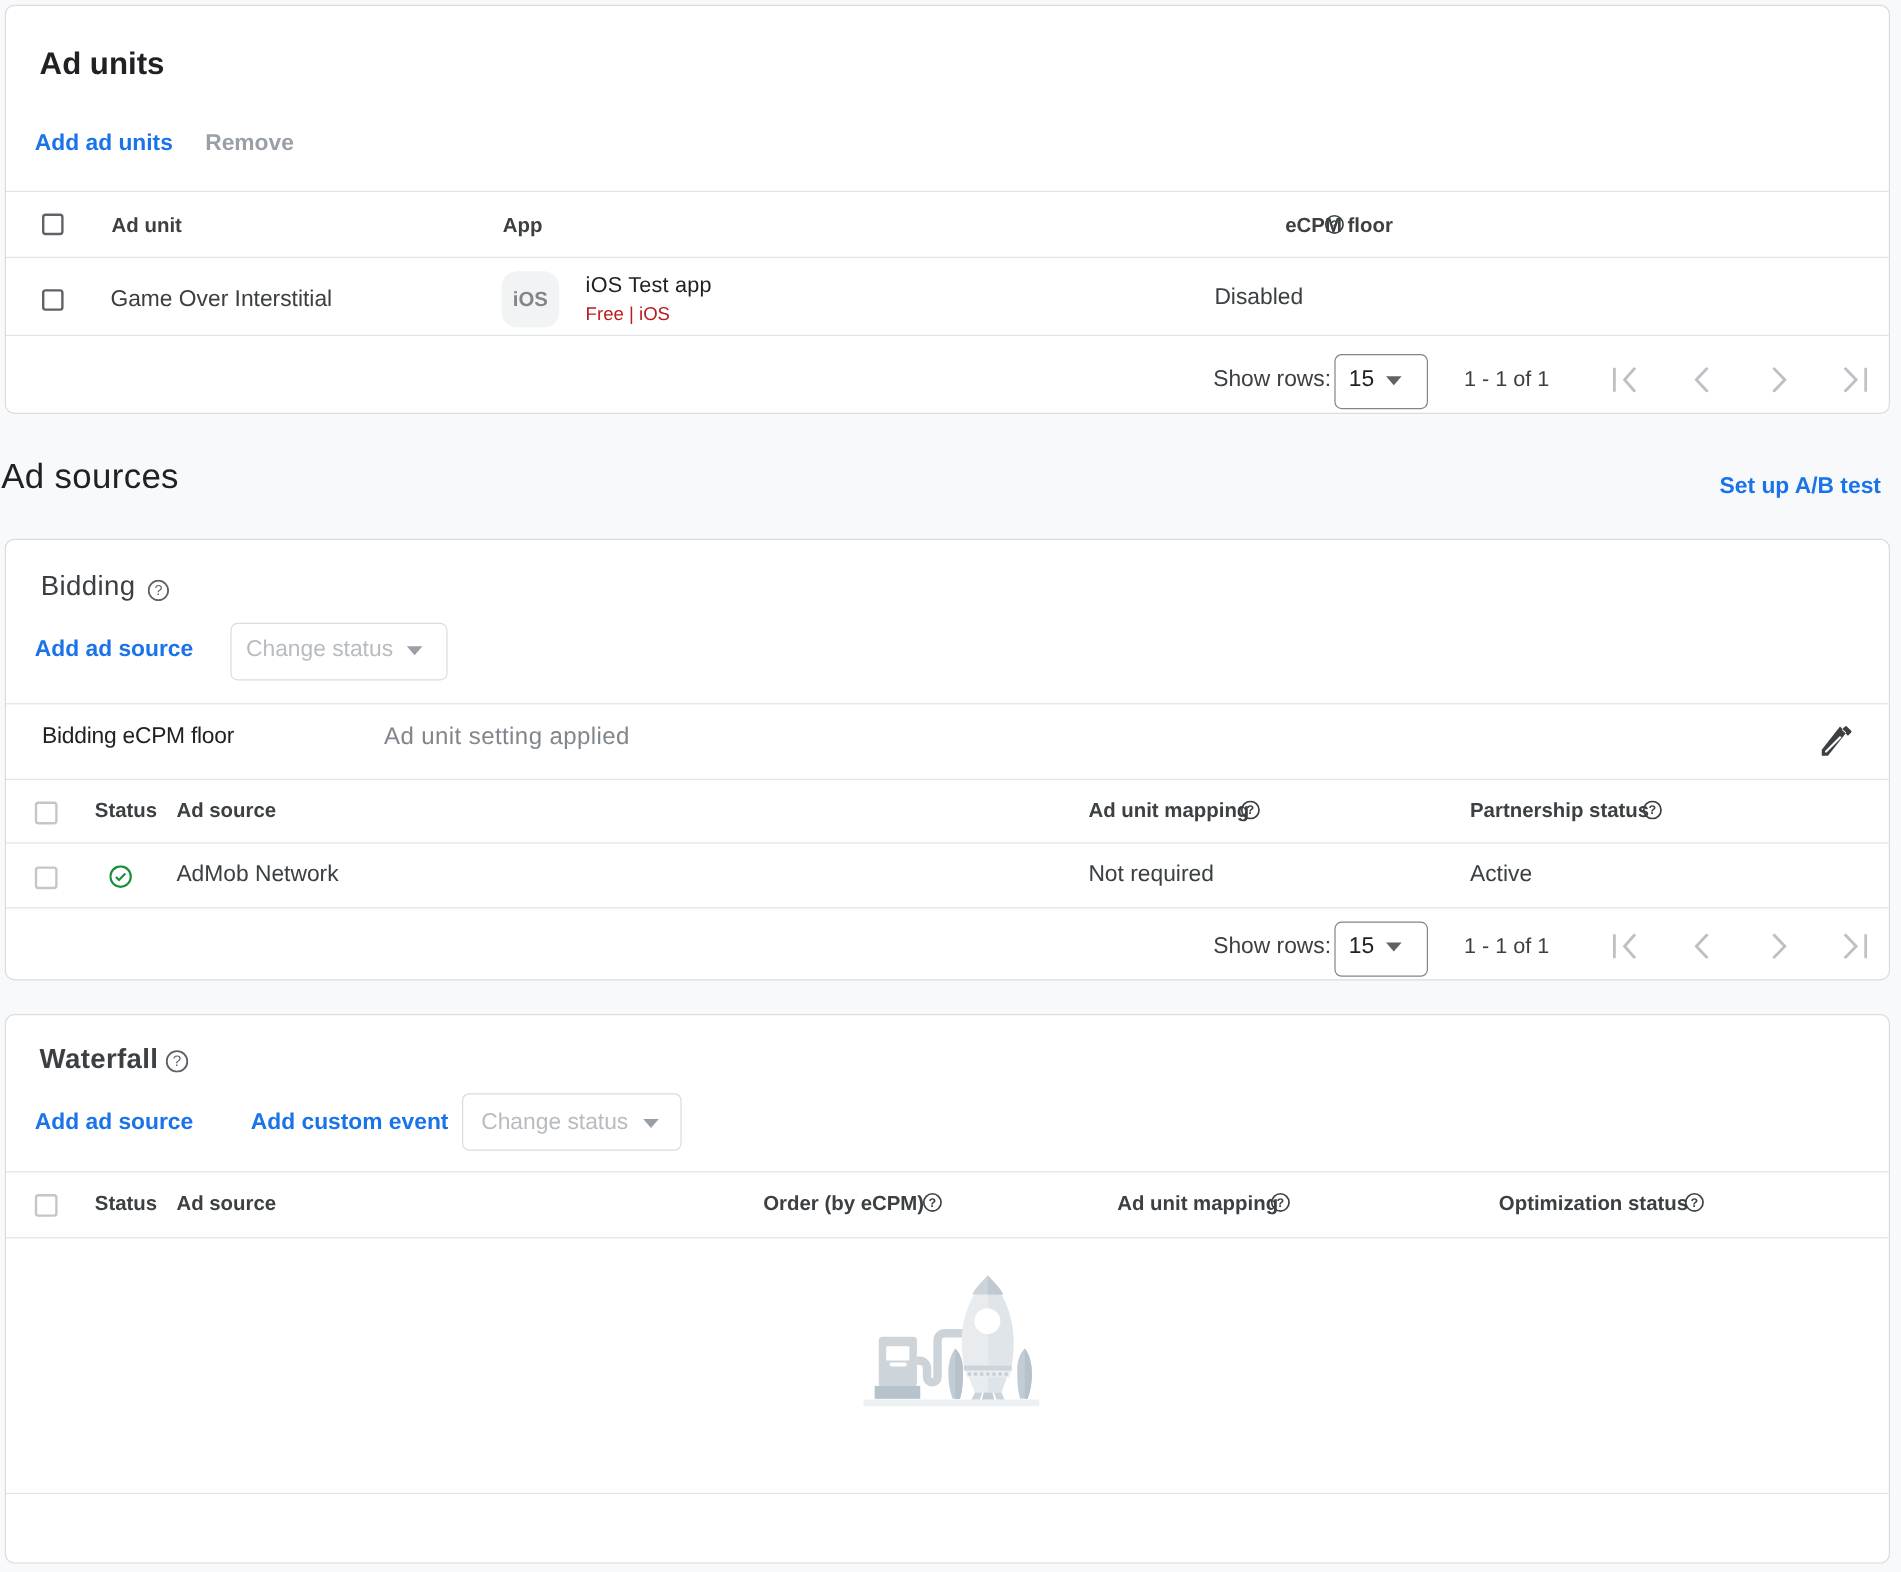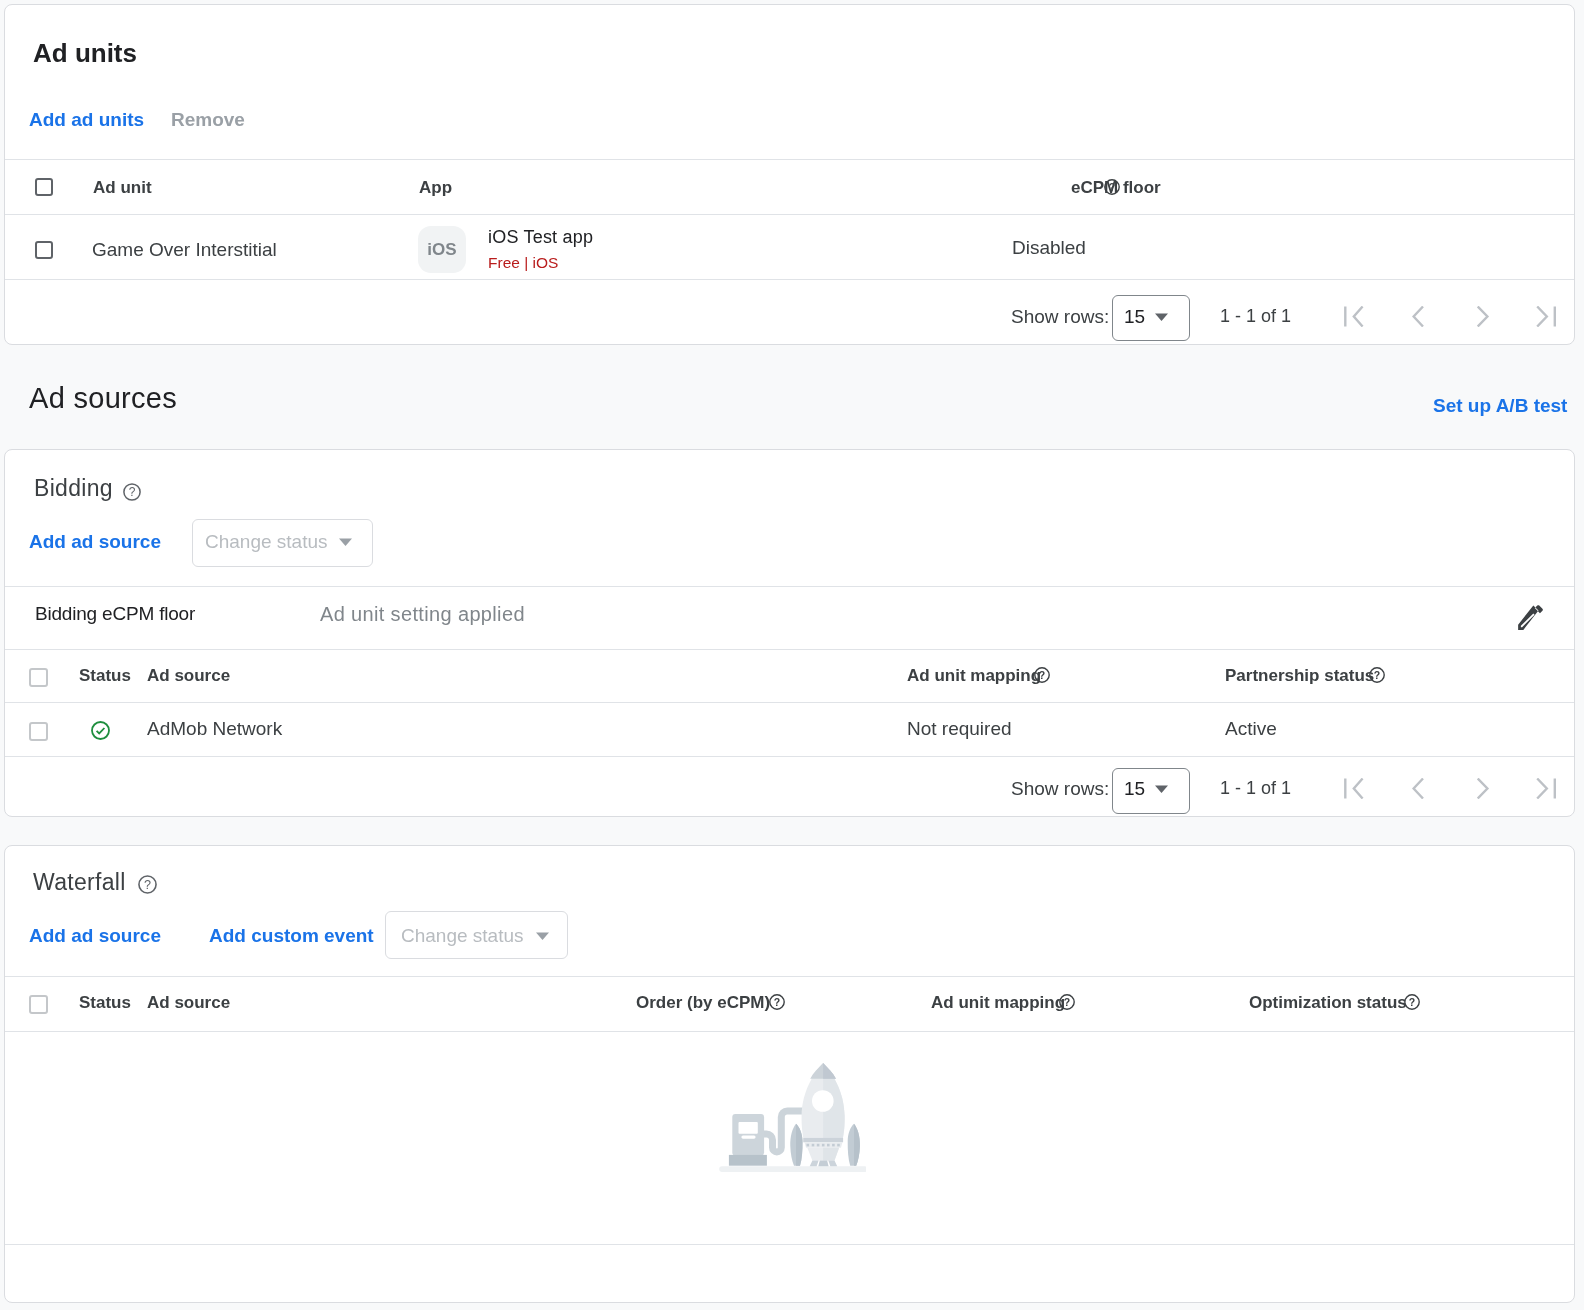--- a/index.html
+++ b/index.html
@@ -59,21 +59,21 @@
     </svg>
   <svg class="abs" style="left:1472px;top:301px;" width="20" height="21" viewBox="0 0 20 21" fill="none" stroke="#bdc1c6" stroke-width="2.4">
       <path d="M0.7 0.5 L10.4 10.5 L0.7 20.5"></path>
     </svg>
   <svg class="abs" style="left:1531px;top:301px;" width="20" height="21" viewBox="0 0 20 21" fill="none" stroke="#bdc1c6" stroke-width="2.4">
       <path d="M1.2 0.5 L10.8 10.5 L1.2 20.5"></path>
       <path d="M18.8 0.5 V20.5"></path>
     </svg>
 </div>
 
-<div class="abs" style="left:1px;top:384px;font-size:29px;line-height:29px;letter-spacing:0.3px;color:#202124;padding-left:28px;">Ad sources</div>
+<div class="abs" style="left:1px;top:384px;font-size:29px;line-height:29px;letter-spacing:0.3px;color:#202124;">Ad sources</div>
 <div class="abs link" style="left:1433px;top:396px;">Set up A/B test</div>
 
 <div class="card" style="top:449px;height:368px;">
   <div class="abs ctitle" style="left:29px;top:27px;">Bidding</div>
   <svg class="abs" style="left:118px;top:33px;" width="18" height="18" viewBox="0 0 18 18">
       <circle cx="9" cy="9" r="8.1" fill="none" stroke="#5f6368" stroke-width="1.5"></circle>
       <text x="9" y="13" text-anchor="middle" font-size="12" fill="#5f6368" font-family="Liberation Sans">?</text>
     </svg>
   <div class="abs link" style="left:24px;top:82px;">Add ad source</div>
   <div class="btn" style="left:187px;top:69px;width:181px;height:48px;"></div>
@@ -131,21 +131,21 @@
   <svg class="abs" style="left:1472px;top:328px;" width="20" height="21" viewBox="0 0 20 21" fill="none" stroke="#bdc1c6" stroke-width="2.4">
       <path d="M0.7 0.5 L10.4 10.5 L0.7 20.5"></path>
     </svg>
   <svg class="abs" style="left:1531px;top:328px;" width="20" height="21" viewBox="0 0 20 21" fill="none" stroke="#bdc1c6" stroke-width="2.4">
       <path d="M1.2 0.5 L10.8 10.5 L1.2 20.5"></path>
       <path d="M18.8 0.5 V20.5"></path>
     </svg>
 </div>
 
 <div class="card" style="top:845px;height:458px;">
-  <div class="abs ctitle" style="left:28px;top:25px;">Waterfall</div>
+  <div class="abs ctitle" style="left:28px;top:25px;font-weight:bold;">Waterfall</div>
   <svg class="abs" style="left:133px;top:29px;" width="19" height="19" viewBox="0 0 18 18">
       <circle cx="9" cy="9" r="8.1" fill="none" stroke="#5f6368" stroke-width="1.5"></circle>
       <text x="9" y="13" text-anchor="middle" font-size="12" fill="#5f6368" font-family="Liberation Sans">?</text>
     </svg>
   <div class="abs link" style="left:24px;top:80px;">Add ad source</div>
   <div class="abs link" style="left:204px;top:80px;">Add custom event</div>
   <div class="btn" style="left:380px;top:65px;width:183px;height:48px;"></div>
   <div class="abs" style="left:396px;top:80px;font-size:19px;line-height:19px;color:#b8bcc0;">Change status</div>
   <svg class="abs" style="left:530px;top:85px;" width="15" height="10" viewBox="0 0 15 10">
       <path d="M1 1.5 L7.5 9 L14 1.5 Z" fill="#9aa0a6"></path>

